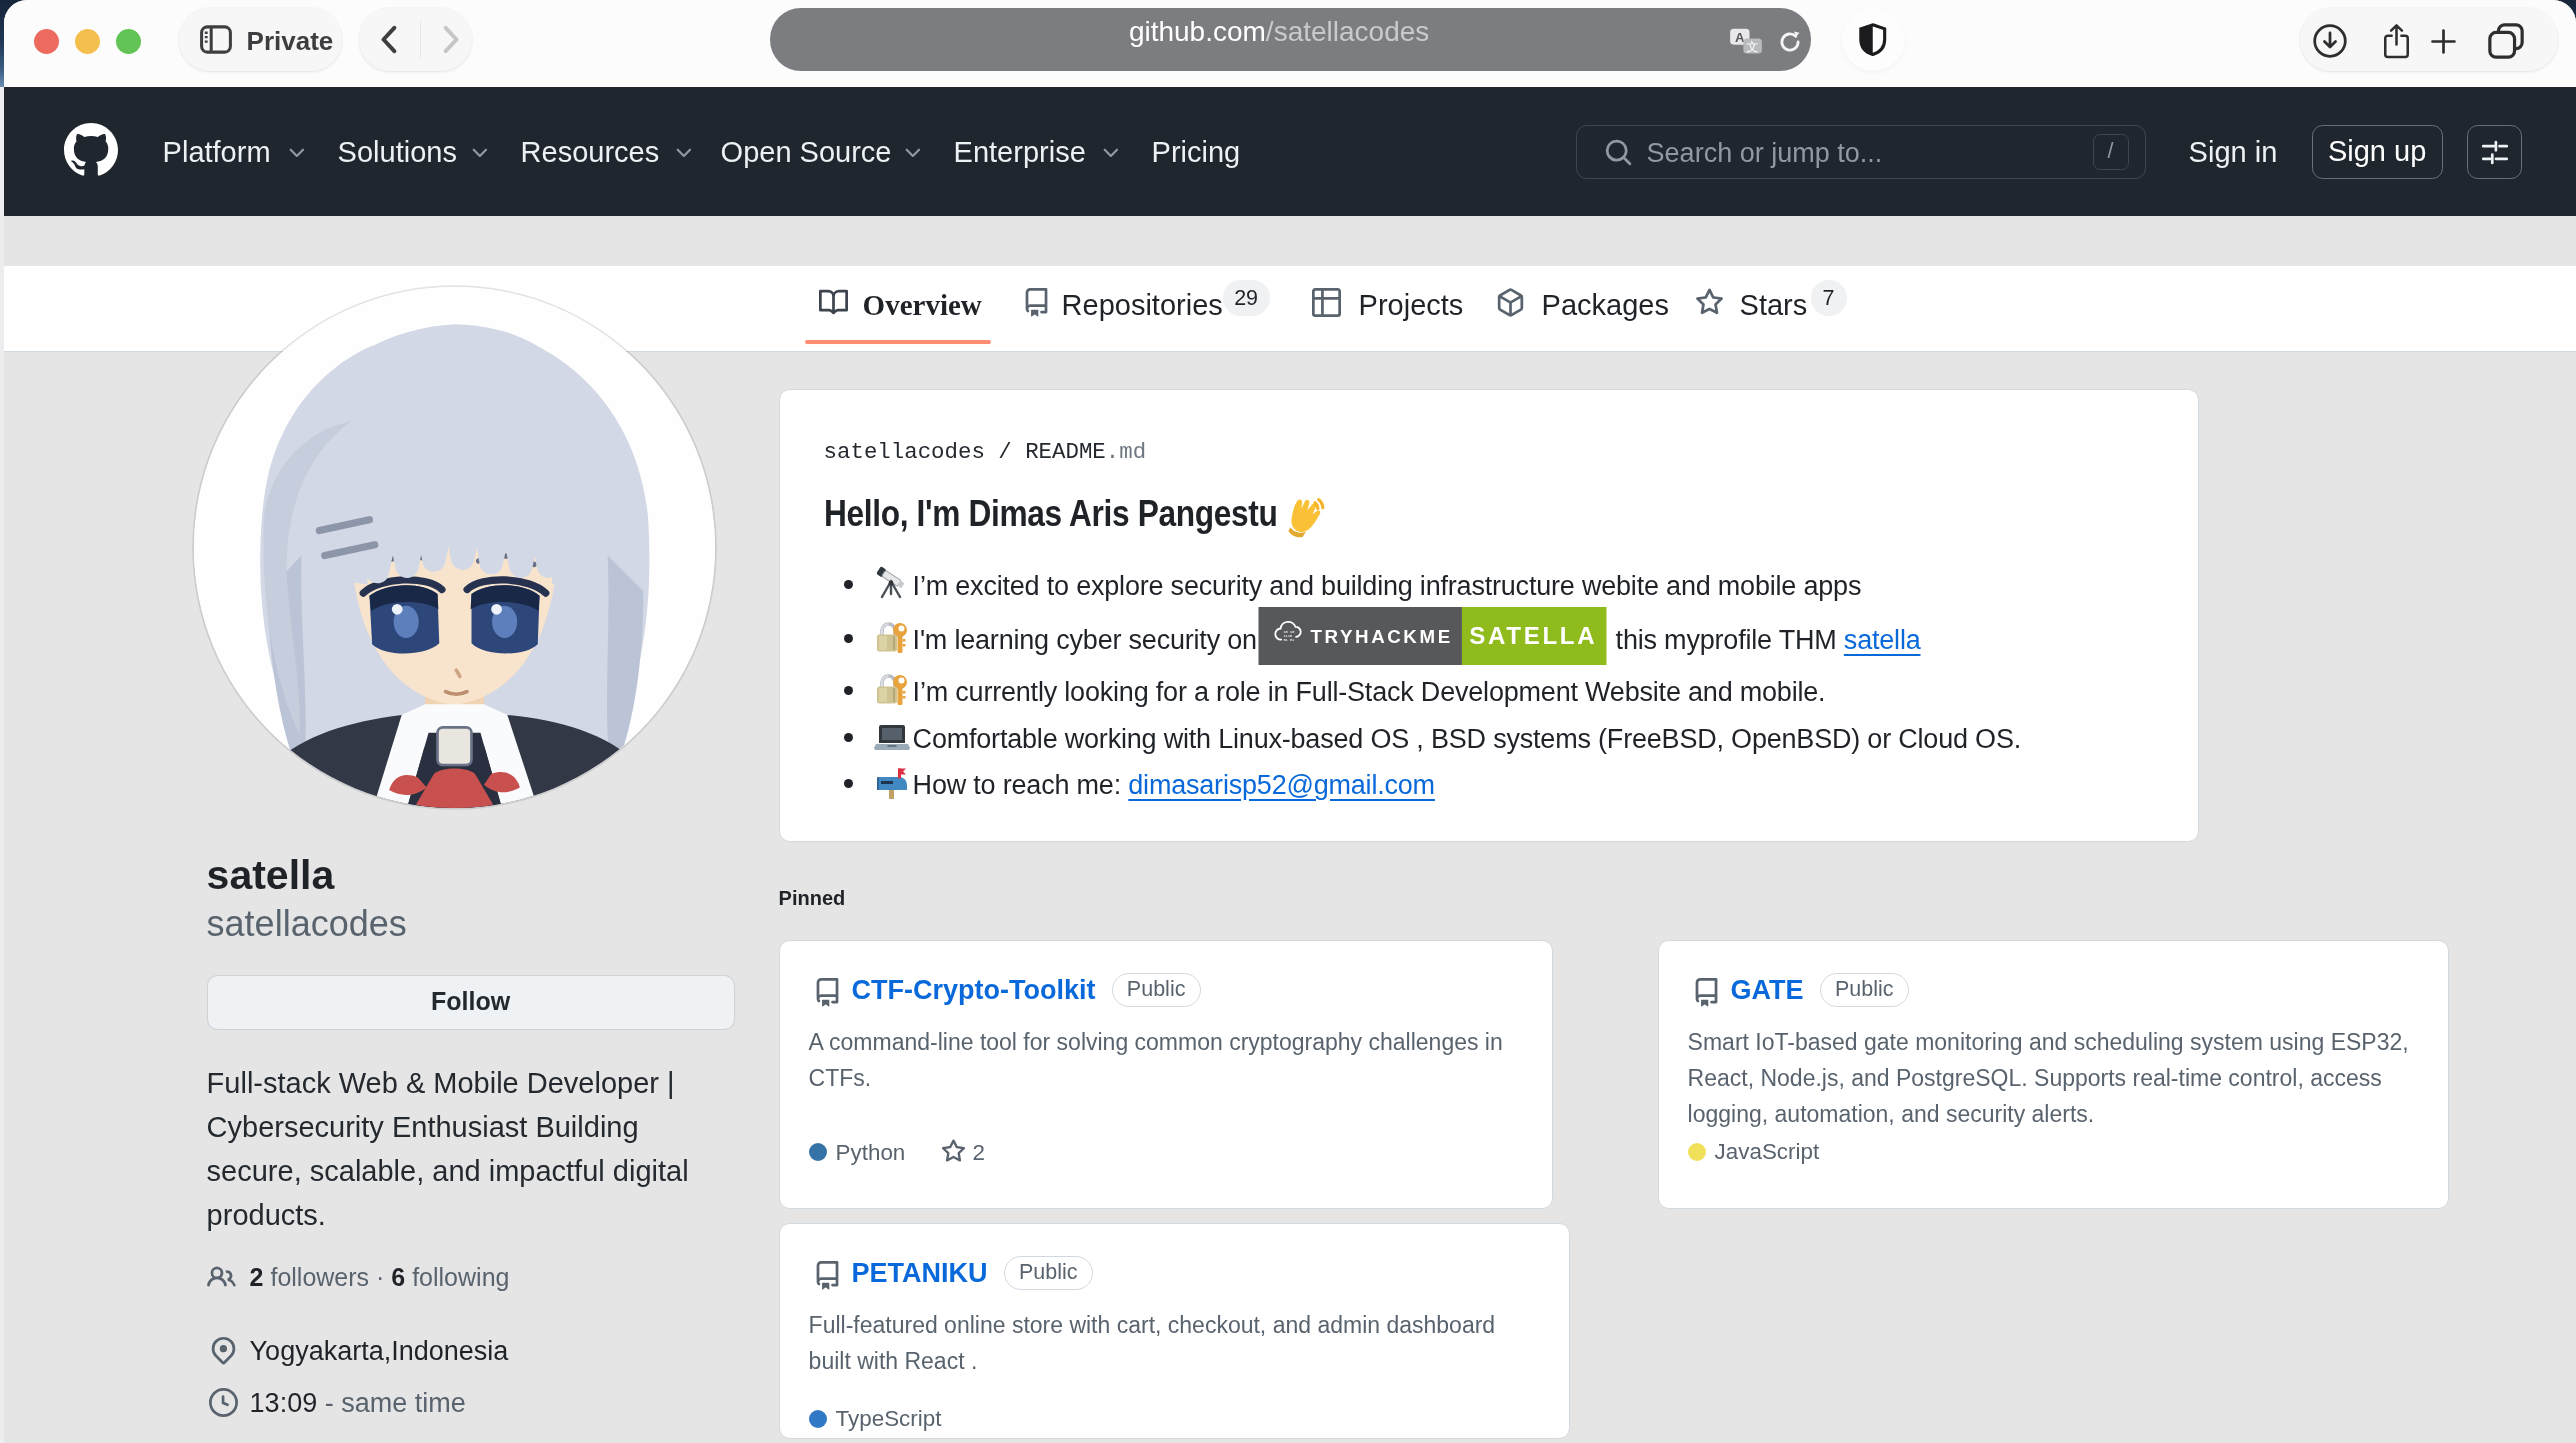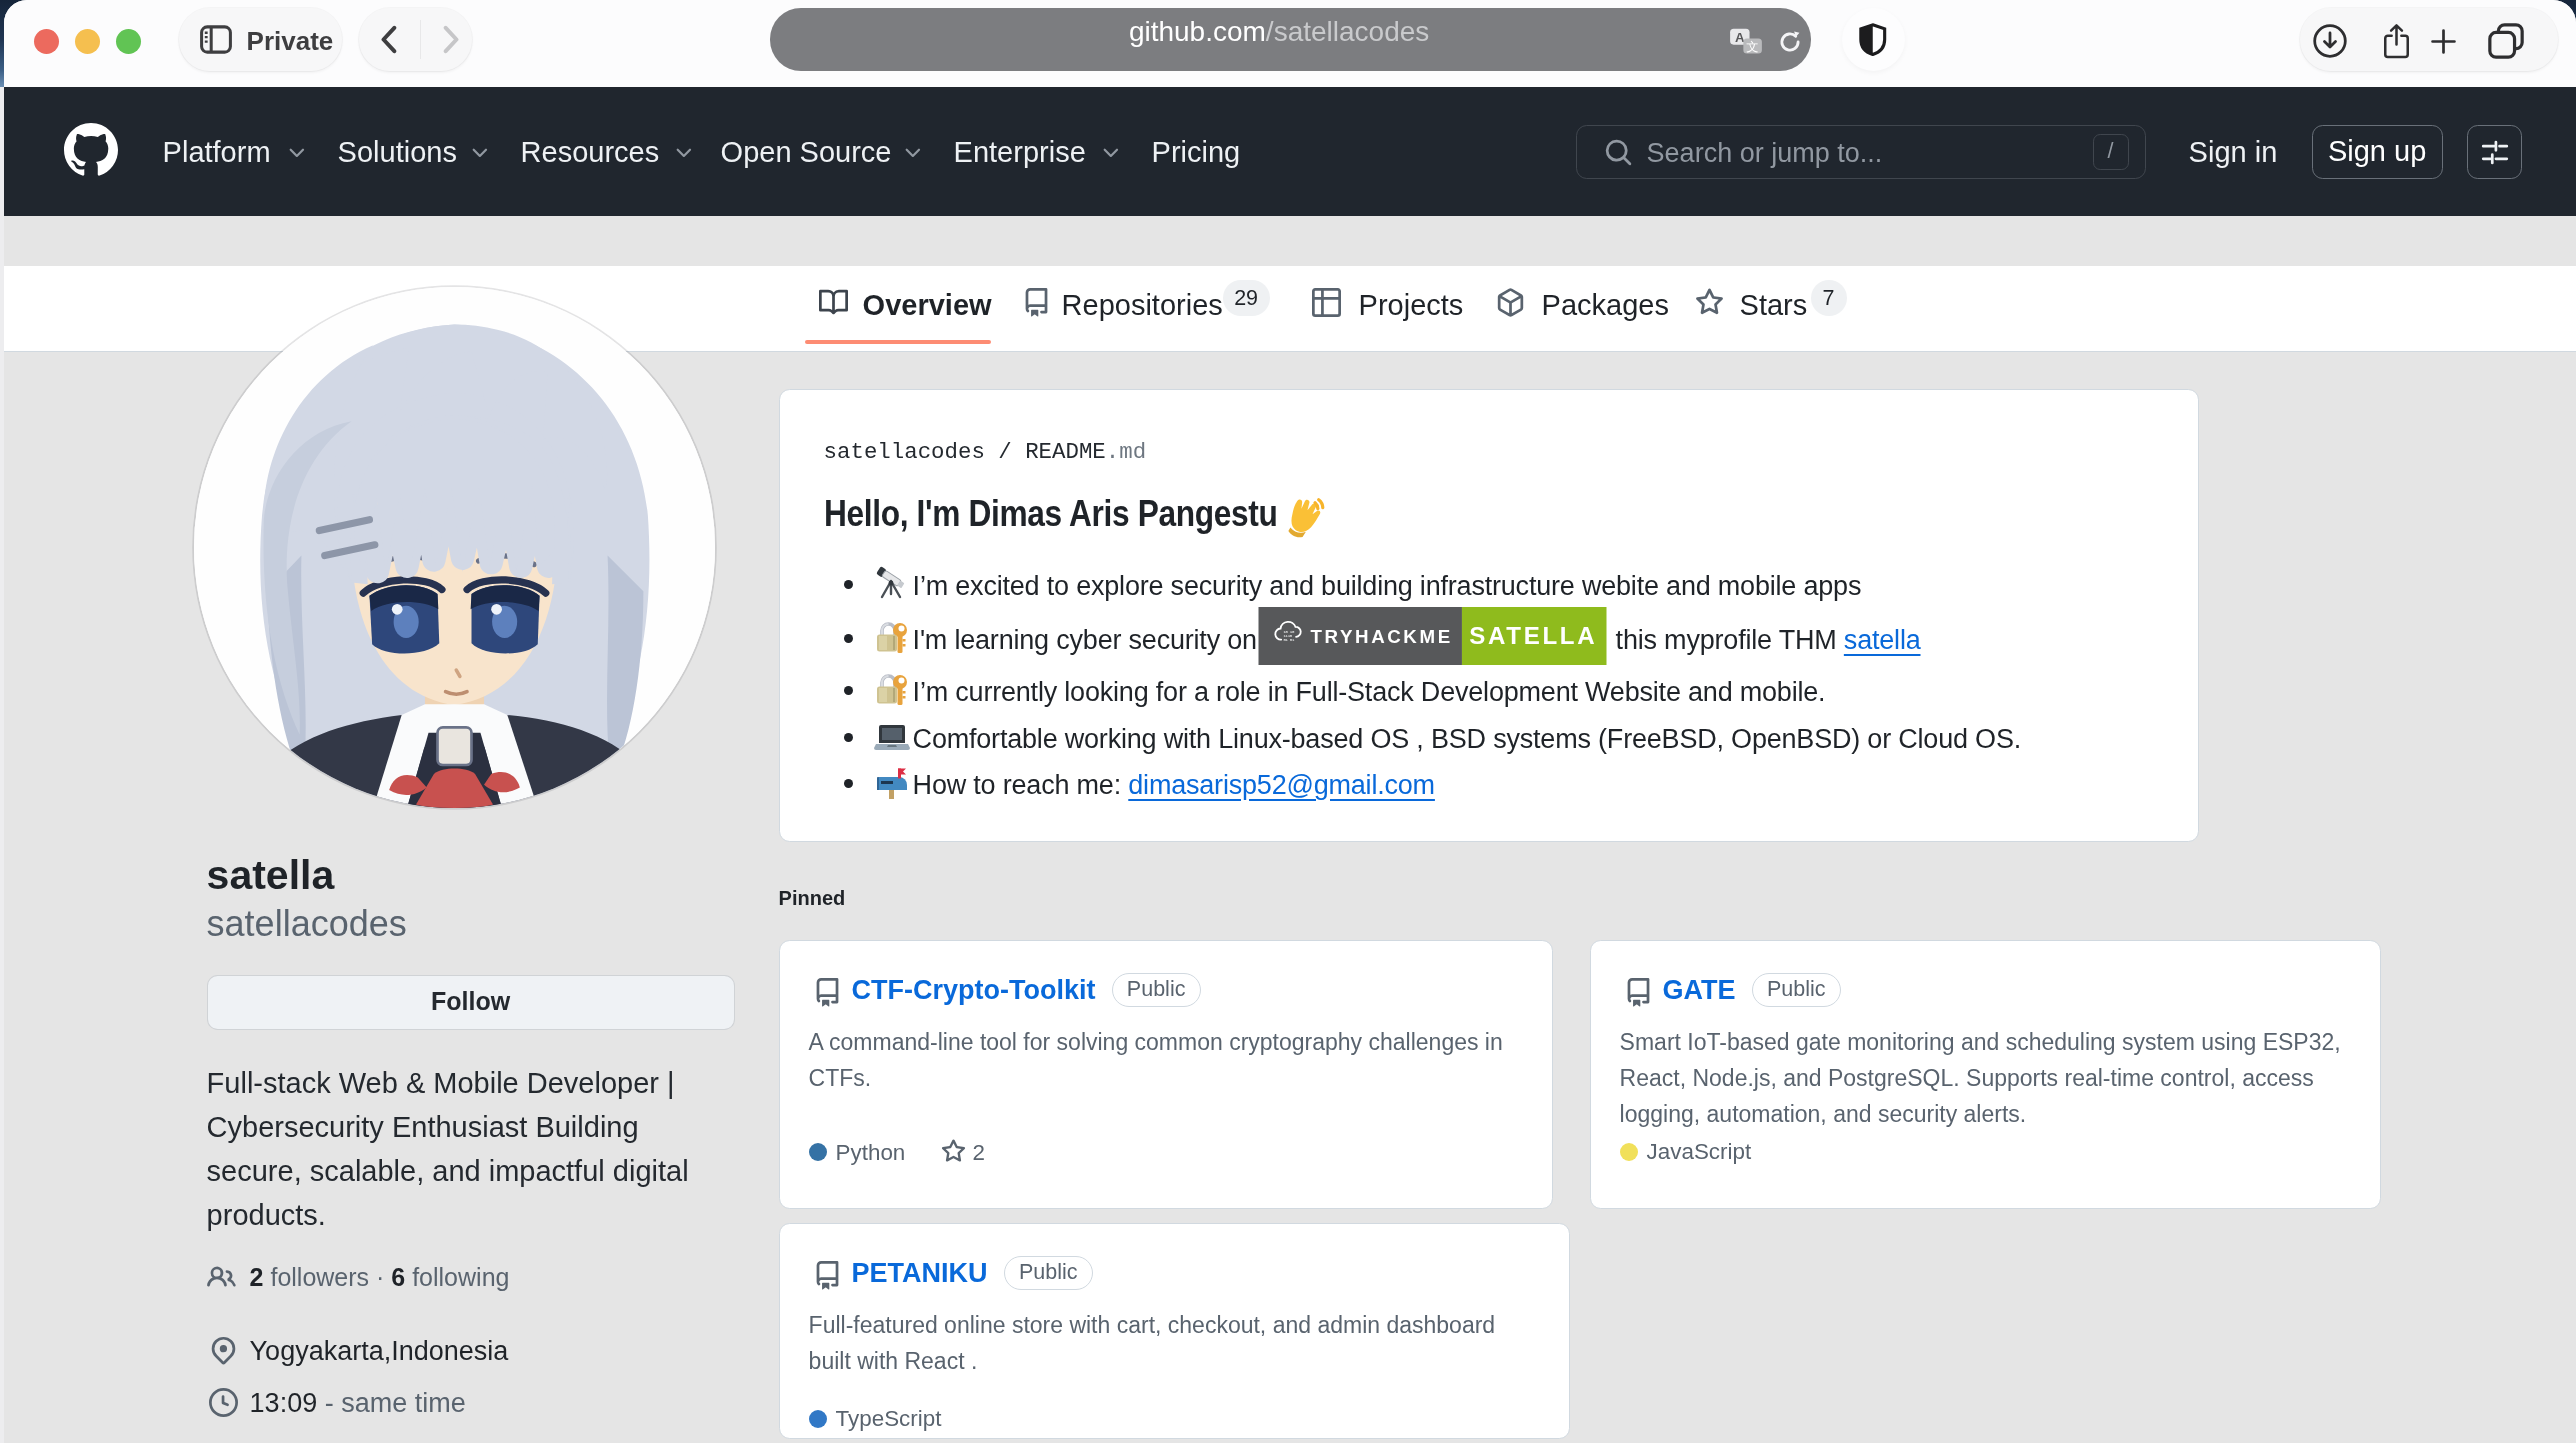--- a/index.html
+++ b/index.html
@@ -146,21 +146,21 @@
     <div class="btn-outline" style="top:38px; left:2463px; width:55px; height:54px;"></div>
     <svg style="position:absolute; left:2476px; top:51px;" width="30" height="29" viewBox="0 0 16 16">
         <path fill="none" stroke="#eef1f4" stroke-width="1.5" stroke-linecap="round" d="M1.5 4.5h6M10.5 4.5h4M1.5 11.5h4M8.5 11.5h6"></path>
         <path fill="none" stroke="#eef1f4" stroke-width="1.5" stroke-linecap="round" d="M8.5 2.2v4.6M6.5 9.2v4.6"></path>
       </svg>
   </div>
   <div class="tabs">
     <svg class="tabicon" style="left:815px;" viewBox="0 0 16 16">
         <path fill="#3d444d" d="M0 1.75A.75.75 0 0 1 .75 1h4.253c1.227 0 2.317.59 3 1.501A3.743 3.743 0 0 1 11.006 1h4.245a.75.75 0 0 1 .75.75v10.5a.75.75 0 0 1-.75.75h-4.507a2.25 2.25 0 0 0-1.591.659l-.622.621a.75.75 0 0 1-1.06 0l-.622-.621A2.25 2.25 0 0 0 5.258 13H.75a.75.75 0 0 1-.75-.75Zm7.251 10.324.004-5.073-.002-2.253A2.25 2.25 0 0 0 5.003 2.5H1.5v9h3.757a3.75 3.75 0 0 1 1.994.574ZM8.755 4.75l-.004 7.322a3.752 3.752 0 0 1 1.992-.572H14.5v-9h-3.495a2.25 2.25 0 0 0-2.25 2.25Z"></path>
       </svg>
-    <div class="tab" style="left:859px; font-weight:600;">Overview</div>
+    <div class="tab" style="left:859px; font-weight:600;font-family:Liberation Serif, serif;">Overview</div>
     <svg class="tabicon" style="left:1018px;" viewBox="0 0 16 16">
         <path fill="#59636e" d="M2 2.5A2.5 2.5 0 0 1 4.5 0h8.75a.75.75 0 0 1 .75.75v12.5a.75.75 0 0 1-.75.75h-2.5a.75.75 0 0 1 0-1.5h1.75v-2h-8a1 1 0 0 0-.714 1.7.75.75 0 1 1-1.072 1.05A2.495 2.495 0 0 1 2 11.5Zm10.5-1h-8a1 1 0 0 0-1 1v6.708A2.486 2.486 0 0 1 4.5 9h8ZM5 12.25a.25.25 0 0 1 .25-.25h3.5a.25.25 0 0 1 .25.25v3.25a.25.25 0 0 1-.4.2l-1.45-1.087a.249.249 0 0 0-.3 0L5.4 15.7a.25.25 0 0 1-.4-.2Z"></path>
       </svg>
     <div class="tab" style="left:1058px;">Repositories</div>
     <div class="counter" style="left:1219px; width:47px;">29</div>
     <svg class="tabicon" style="left:1308px;" viewBox="0 0 16 16">
         <path fill="#59636e" d="M0 1.75C0 .784.784 0 1.75 0h12.5C15.216 0 16 .784 16 1.75v12.5A1.75 1.75 0 0 1 14.25 16H1.75A1.75 1.75 0 0 1 0 14.25ZM6.5 6.5v8h7.75a.25.25 0 0 0 .25-.25V6.5Zm8-1.5V1.75a.25.25 0 0 0-.25-.25H6.5V5Zm-13 1.5v7.75c0 .138.112.25.25.25H5v-8Zm0-1.5H5V1.5H1.75a.25.25 0 0 0-.25.25Z"></path>
       </svg>
     <div class="tab" style="left:1355px;">Projects</div>
     <svg class="tabicon" style="left:1492px;" viewBox="0 0 16 16">
@@ -342,21 +342,21 @@
   <div class="card" style="left:775px; top:940px; width:774px; height:269px;">
     <svg class="ri" style="left:33px; top:37px;" viewBox="0 0 16 16">
         <path fill="#59636e" d="M2 2.5A2.5 2.5 0 0 1 4.5 0h8.75a.75.75 0 0 1 .75.75v12.5a.75.75 0 0 1-.75.75h-2.5a.75.75 0 0 1 0-1.5h1.75v-2h-8a1 1 0 0 0-.714 1.7.75.75 0 1 1-1.072 1.05A2.495 2.495 0 0 1 2 11.5Zm10.5-1h-8a1 1 0 0 0-1 1v6.708A2.486 2.486 0 0 1 4.5 9h8ZM5 12.25a.25.25 0 0 1 .25-.25h3.5a.25.25 0 0 1 .25.25v3.25a.25.25 0 0 1-.4.2l-1.45-1.087a.249.249 0 0 0-.3 0L5.4 15.7a.25.25 0 0 1-.4-.2Z"></path>
       </svg>
     <div class="rtitle" style="left:72px; top:32px;">CTF-Crypto-Toolkit<span class="rpill">Public</span></div>
     <div class="rdesc" style="left:29px; top:83px; width:733px;">A command-line tool for solving common cryptography challenges in<br>CTFs.</div>
     <div class="rmeta" style="left:29px; top:198px;"><span class="langdot" style="background:#3572A5;"></span>Python<span style="display:inline-block; width:36px;"></span><svg style="vertical-align:-4.5px;" width="25" height="25" viewBox="0 0 16 16">
           <path fill="#59636e" d="M8 .25a.75.75 0 0 1 .673.418l1.882 3.815 4.21.612a.75.75 0 0 1 .416 1.279l-3.046 2.97.719 4.192a.751.751 0 0 1-1.088.791L8 12.347l-3.766 1.98a.75.75 0 0 1-1.088-.79l.72-4.194L.818 6.374a.75.75 0 0 1 .416-1.28l4.21-.611L7.327.668A.75.75 0 0 1 8 .25Zm0 2.445L6.615 5.5a.75.75 0 0 1-.564.41l-3.097.45 2.24 2.184a.75.75 0 0 1 .216.664l-.528 3.084 2.769-1.456a.75.75 0 0 1 .698 0l2.77 1.456-.53-3.084a.75.75 0 0 1 .216-.664l2.24-2.183-3.096-.45a.75.75 0 0 1-.564-.41L8 2.694Z"></path>
         </svg> 2</div>
   </div>
-  <div class="card" style="left:1586px; top:940px; width:791px; height:269px;">
+  <div class="card" style="left:1654px; top:940px; width:791px; height:269px;">
     <svg class="ri" style="left:33px; top:37px;" viewBox="0 0 16 16">
         <path fill="#59636e" d="M2 2.5A2.5 2.5 0 0 1 4.5 0h8.75a.75.75 0 0 1 .75.75v12.5a.75.75 0 0 1-.75.75h-2.5a.75.75 0 0 1 0-1.5h1.75v-2h-8a1 1 0 0 0-.714 1.7.75.75 0 1 1-1.072 1.05A2.495 2.495 0 0 1 2 11.5Zm10.5-1h-8a1 1 0 0 0-1 1v6.708A2.486 2.486 0 0 1 4.5 9h8ZM5 12.25a.25.25 0 0 1 .25-.25h3.5a.25.25 0 0 1 .25.25v3.25a.25.25 0 0 1-.4.2l-1.45-1.087a.249.249 0 0 0-.3 0L5.4 15.7a.25.25 0 0 1-.4-.2Z"></path>
       </svg>
     <div class="rtitle" style="left:72px; top:32px;">GATE<span class="rpill">Public</span></div>
     <div class="rdesc" style="left:29px; top:83px; width:742px;">Smart IoT-based gate monitoring and scheduling system using ESP32,<br>React, Node.js, and PostgreSQL. Supports real-time control, access<br>logging, automation, and security alerts.</div>
     <div class="rmeta" style="left:29px; top:198px;"><span class="langdot" style="background:#f1e05a;"></span>JavaScript</div>
   </div>
   <div class="card" style="left:775px; top:1223px; width:791px; height:216px;">
     <svg class="ri" style="left:33px; top:37px;" viewBox="0 0 16 16">
         <path fill="#59636e" d="M2 2.5A2.5 2.5 0 0 1 4.5 0h8.75a.75.75 0 0 1 .75.75v12.5a.75.75 0 0 1-.75.75h-2.5a.75.75 0 0 1 0-1.5h1.75v-2h-8a1 1 0 0 0-.714 1.7.75.75 0 1 1-1.072 1.05A2.495 2.495 0 0 1 2 11.5Zm10.5-1h-8a1 1 0 0 0-1 1v6.708A2.486 2.486 0 0 1 4.5 9h8ZM5 12.25a.25.25 0 0 1 .25-.25h3.5a.25.25 0 0 1 .25.25v3.25a.25.25 0 0 1-.4.2l-1.45-1.087a.249.249 0 0 0-.3 0L5.4 15.7a.25.25 0 0 1-.4-.2Z"></path>

